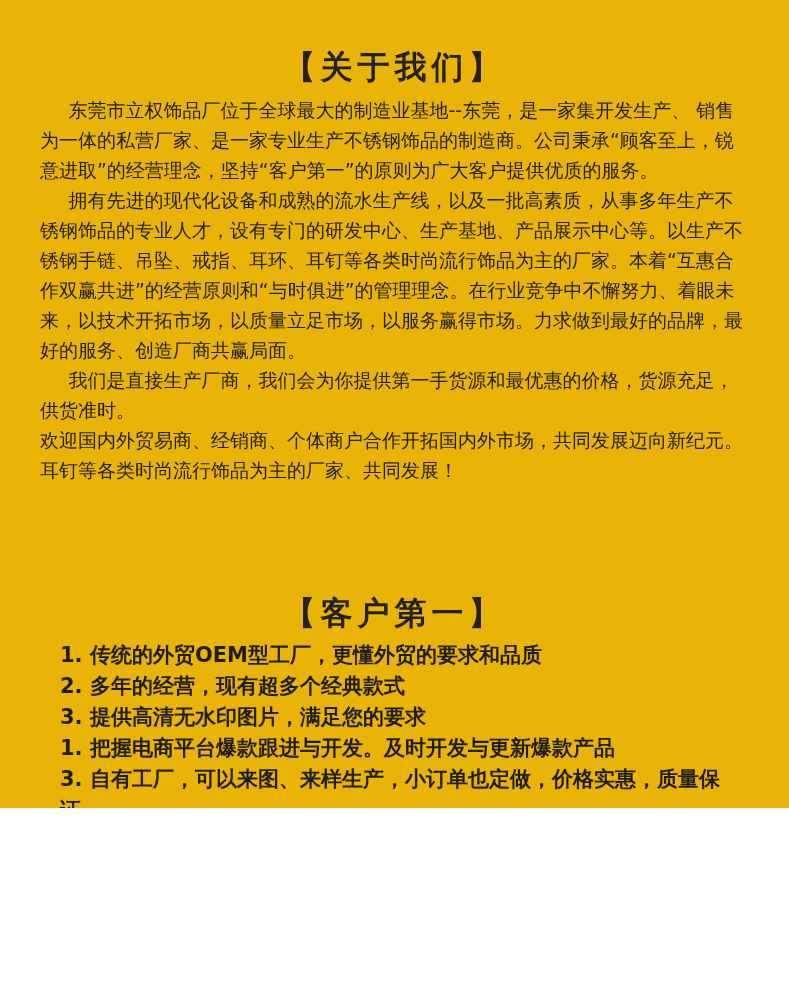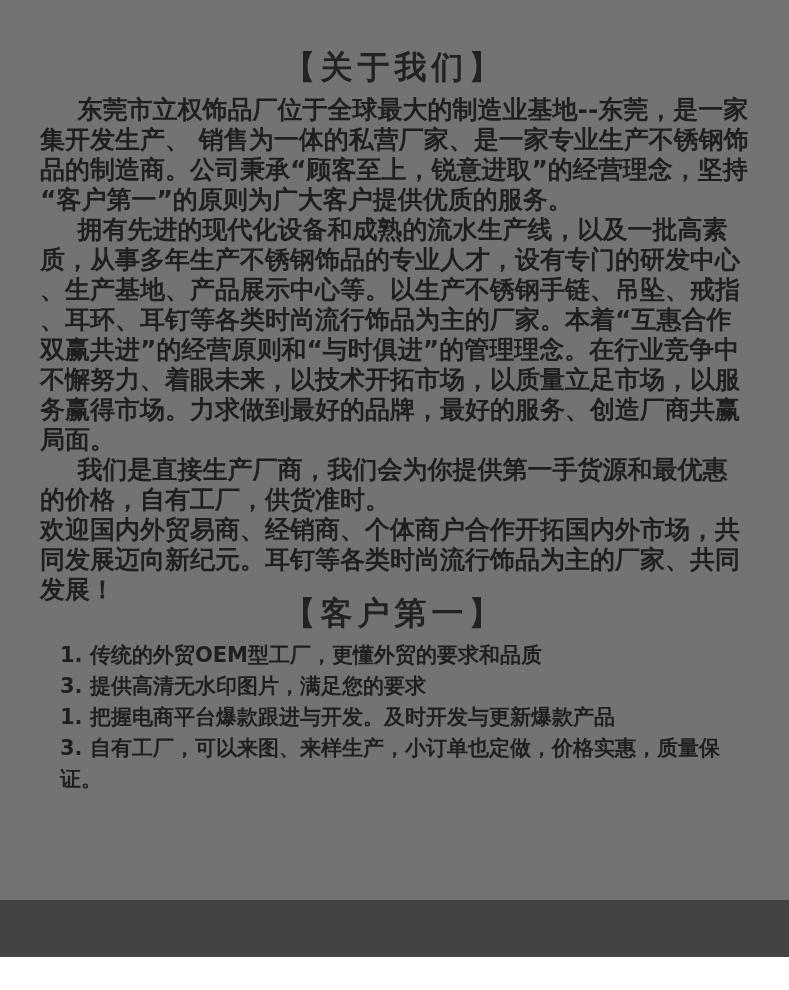--- a/index.html
+++ b/index.html
@@ -3,22 +3,22 @@
 <meta charset="utf-8">
 <style>
   html, body {
     margin: 0;
     padding: 0;
     background: #ffffff;
   }
   .page {
     position: relative;
     width: 789px;
-    height: 957px;
-    background: #737373;
+    height: 808px;
+    background: #eab308;
     overflow: hidden;
     font-family: "DejaVu Sans", "Liberation Sans", sans-serif;
     color: #1f1f1f;
   }
   .section-title {
     position: absolute;
     left: 0;
     width: 100%;
     margin: 0;
     text-align: center;
@@ -29,22 +29,22 @@
     color: #222222;
     white-space: nowrap;
   }
   .title-about { top: 44px; }
   .title-advantages { top: 590px; }
   .content {
     position: absolute;
     top: 95px;
     left: 40px;
     width: 709px;
-    font-size: 25px;
-    font-weight: 700;
+    font-size: 19px;
+    font-weight: 400;
     line-height: 30px;
     text-align: left;
     word-break: break-all;
     line-break: anywhere;
     color: #1f1f1f;
   }
   .content p { margin: 0; padding: 0; }
   .content p.indent { text-indent: 1.5em; }
   .advantages-list {
     position: absolute;
@@ -72,28 +72,29 @@
 </head>
 <body>
 
 <div class="page">
 
   <h1 class="section-title title-about">【关于我们】</h1>
 
   <div class="content">
     <p class="indent">东莞市立权饰品厂位于全球最大的制造业基地--东莞，是一家集开发生产、 销售为一体的私营厂家、是一家专业生产不锈钢饰品的制造商。公司秉承“顾客至上，锐意进取”的经营理念，坚持“客户第一”的原则为广大客户提供优质的服务。</p>
     <p class="indent">拥有先进的现代化设备和成熟的流水生产线，以及一批高素质，从事多年生产不锈钢饰品的专业人才，设有专门的研发中心、生产基地、产品展示中心等。以生产不锈钢手链、吊坠、戒指、耳环、耳钉等各类时尚流行饰品为主的厂家。本着“互惠合作双赢共进”的经营原则和“与时俱进”的管理理念。在行业竞争中不懈努力、着眼未来，以技术开拓市场，以质量立足市场，以服务赢得市场。力求做到最好的品牌，最好的服务、创造厂商共赢局面。</p>
-    <p class="indent">我们是直接生产厂商，我们会为你提供第一手货源和最优惠的价格，自有工厂，供货准时。</p>
+    <p class="indent">我们是直接生产厂商，我们会为你提供第一手货源和最优惠的价格，货源充足，供货准时。</p>
     <p>欢迎国内外贸易商、经销商、个体商户合作开拓国内外市场，共同发展迈向新纪元。耳钉等各类时尚流行饰品为主的厂家、共同发展！</p>
   </div>
 
   <h1 class="section-title title-advantages">【客户第一】</h1>
 
   <ol class="advantages-list">
     <li>1. 传统的外贸OEM型工厂，更懂外贸的要求和品质</li>
+    <li>2. 多年的经营，现有超多个经典款式</li>
     <li>3. 提供高清无水印图片，满足您的要求</li>
     <li>1. 把握电商平台爆款跟进与开发。及时开发与更新爆款产品</li>
     <li>3. 自有工厂，可以来图、来样生产，小订单也定做，价格实惠，质量保证。</li>
   </ol>
 
   <div class="footer-bar"></div>
 
 </div>
 
 </body></html>

